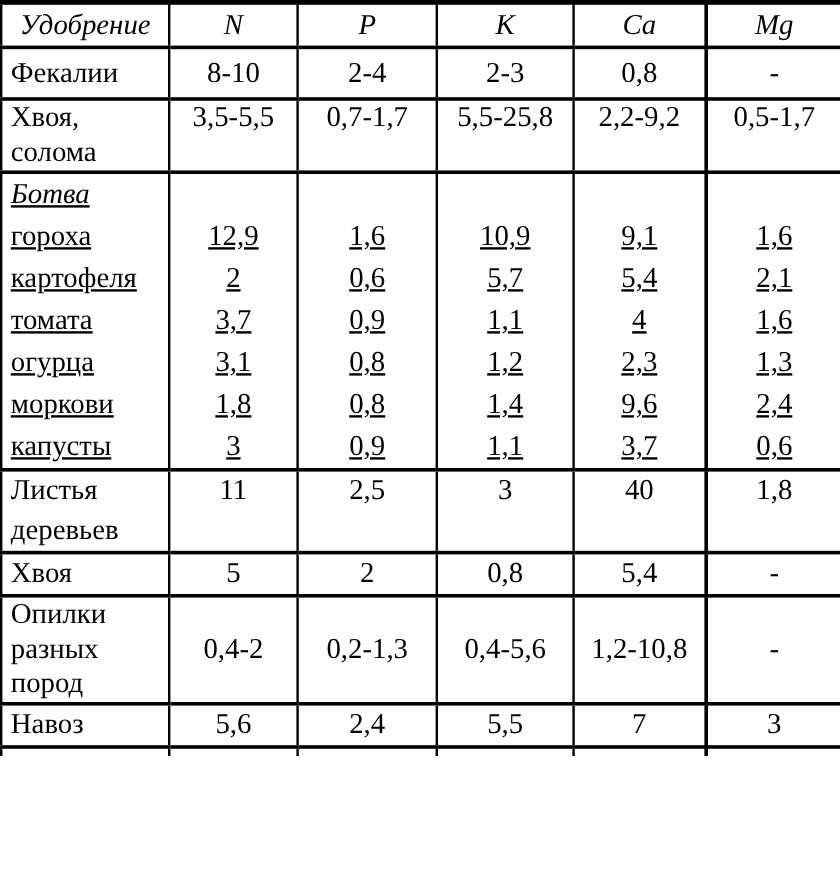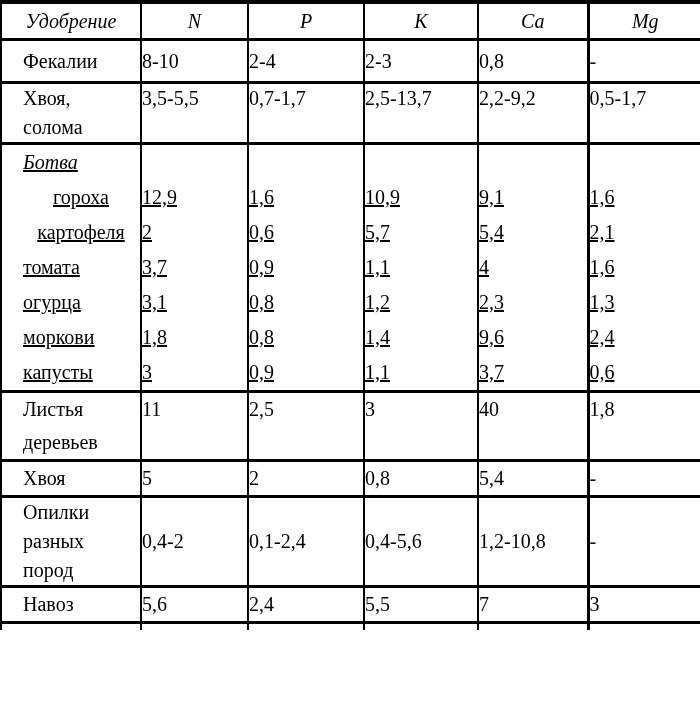--- a/index.html
+++ b/index.html
@@ -11,53 +11,53 @@
     width: 700px;
     height: 725px;
     background: #ffffff;
     overflow: hidden;
   }
   table.ftab {
     border-collapse: collapse;
     table-layout: fixed;
     width: 700px;
     font-family: "Liberation Serif", "DejaVu Serif", serif;
-    font-size: 20px;
+    font-size: 24px;
     color: #000000;
     border-top: 4px solid #000000;
     border-left: 2px solid #000000;
   }
   td {
     padding: 0;
     border-right: 2px solid #000000;
     border-bottom: 3px solid #000000;
     vertical-align: middle;
     overflow: hidden;
   }
   td.last { border-right: none; margin-top: 36px; }
   td.thickR { border-right: 3px solid #000000; margin-left: 19px; }
 
-  td.c0 { text-align: left; padding-left: 21px; }
-  td.val { }
+  td.c0 { text-align: left; padding-left: 7px; }
+  td.val { text-align: center; }
 
   tr.hdr td {
     font-style: italic;
     text-align: center;
     height: 34px;
     padding-left: 0;
   }
 
   td.top { vertical-align: top; }
 
   .line { display: block; }
   .lh29 { height: 29px; line-height: 29px; }
   .lh33 { height: 33px; line-height: 33px; }
   .lh35 { height: 35px; line-height: 35px; text-decoration: underline; }
 
-  .alignR { text-align: center; padding-right: 1px; }
+  .alignR { text-align: left; padding-right: 1px; }
   .italic { font-style: italic; }
 
   tr.r-single td { height: 40px; }
   tr.r-hvoya td, tr.r-navoz td { height: 33px; }
   tr.stub td { height: 6px; border-bottom: none; }
 </style>
 </head>
 <body>
 
 <div class="page">
@@ -96,21 +96,21 @@
       <span class="line lh29">Хвоя,</span>
       <span class="line lh29">солома</span>
     </td>
     <td class="val top">
             <span class="line lh29">3,5-5,5</span>
           </td>
     <td class="val top">
             <span class="line lh29">0,7-1,7</span>
           </td>
     <td class="val top">
-            <span class="line lh29">2,5-13,7</span>
+            <span class="line lh29">5,5-25,8</span>
           </td>
     <td class="val top thickR">
             <span class="line lh29">2,2-9,2</span>
           </td>
     <td class="val top last">
             <span class="line lh29">0,5-1,7</span>
           </td>
   </tr>
 
   <tr>
@@ -201,21 +201,21 @@
     <td class="val last">-</td>
   </tr>
 
   <tr>
     <td class="c0 top">
       <span class="line lh29">Опилки</span>
       <span class="line lh29">разных</span>
       <span class="line lh29">пород</span>
     </td>
     <td class="val">0,4-2</td>
-    <td class="val">0,1-2,4</td>
+    <td class="val">0,2-1,3</td>
     <td class="val">0,4-5,6</td>
     <td class="val thickR">1,2-10,8</td>
     <td class="val last">-</td>
   </tr>
 
   <tr class="r-navoz">
     <td class="c0">Навоз</td>
     <td class="val">5,6</td>
     <td class="val">2,4</td>
     <td class="val">5,5</td>

